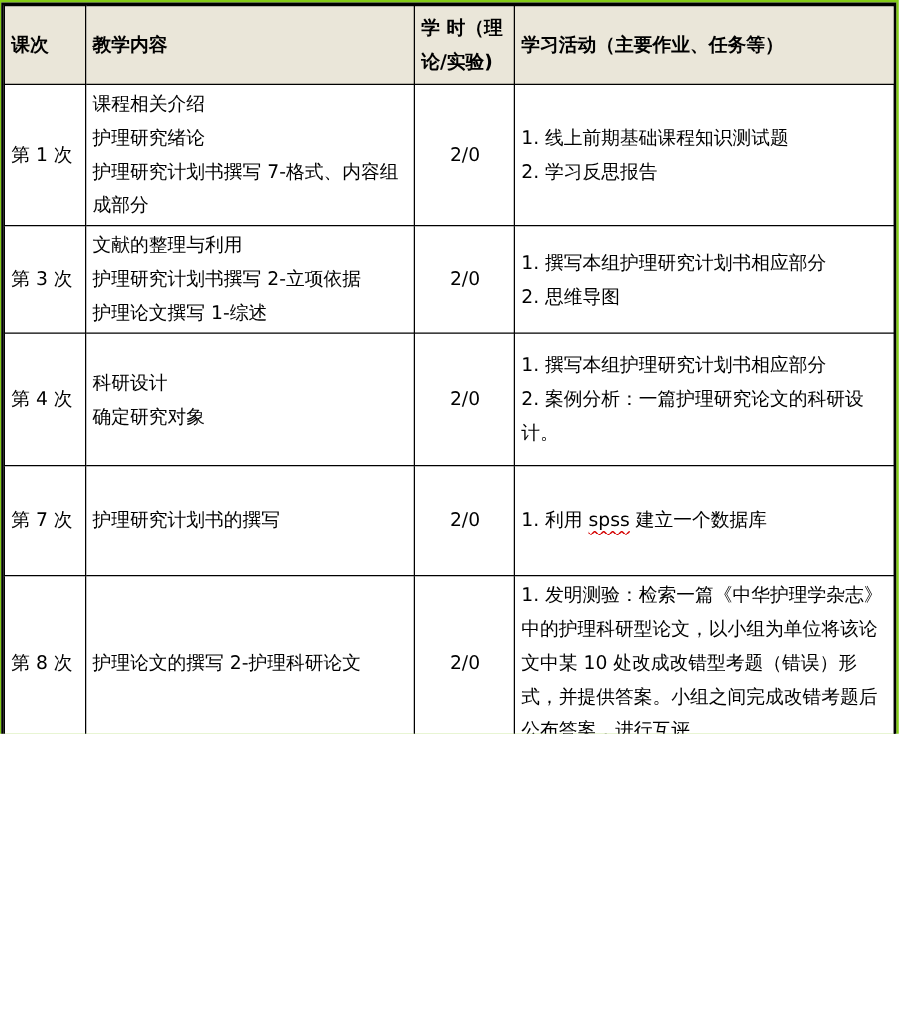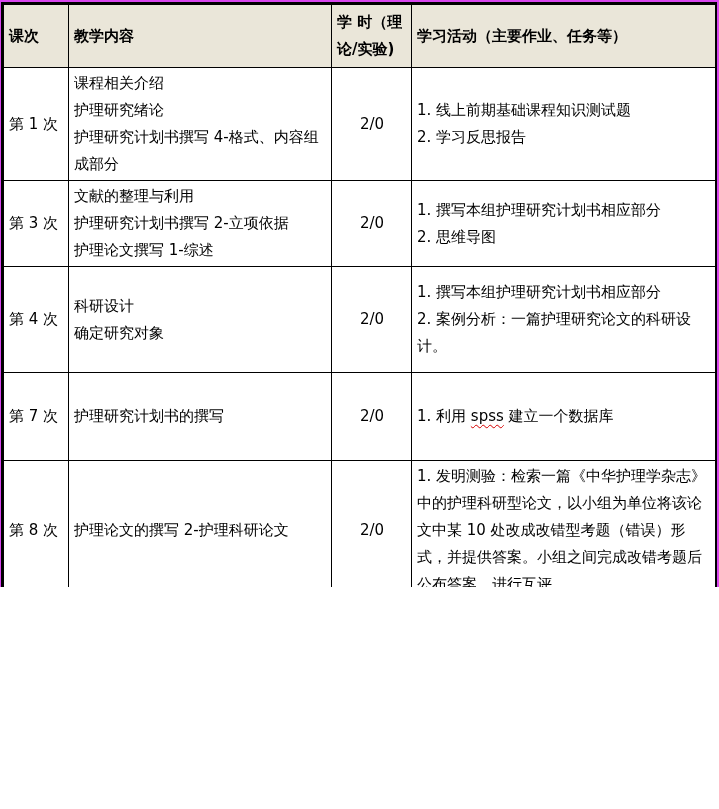--- a/index.html
+++ b/index.html
@@ -1,21 +1,21 @@
 <!DOCTYPE html>
 <html style="--header-bg: #EAE6D9;"><head>
 <meta charset="utf-8">
 <style>
   html,body{margin:0;padding:0;}
   body{
     width:719px;height:809px;background:#ffffff;
     font-family:"DejaVu Sans","Liberation Sans",sans-serif;
     color:#000;
   }
-  .page{position:relative;width:719px;height:587px;overflow:hidden;background:#d946ef;}
+  .page{position:relative;width:719px;height:587px;overflow:hidden;background:#84cc16;}
   .tbl-wrap{
     position:absolute;left:1px;top:2px;width:712px;
     border:2px solid #000;background:#fff;
   }
   table.schedule{
     border-collapse:collapse;table-layout:fixed;width:100%;
     font-size:15px;line-height:27px;color:#000;
   }
   table.schedule th, table.schedule td{
     border:1px solid #000;
@@ -75,21 +75,21 @@
           <th>教学内容</th>
           <th>学 时（理论/实验)</th>
           <th>学习活动（主要作业、任务等）</th>
         </tr>
       </thead>
       <tbody>
         <tr>
           <td class="c-session">第 1 次</td>
           <td class="c-content">课程相关介绍
 护理研究绪论
-护理研究计划书撰写 4-格式、内容组成部分</td>
+护理研究计划书撰写 7-格式、内容组成部分</td>
           <td class="c-hours">2/0</td>
           <td class="c-activities">1. 线上前期基础课程知识测试题
 2. 学习反思报告</td>
         </tr>
         <tr>
           <td class="c-session">第 3 次</td>
           <td class="c-content">文献的整理与利用
 护理研究计划书撰写 2-立项依据
 护理论文撰写 1-综述</td>
           <td class="c-hours">2/0</td>

